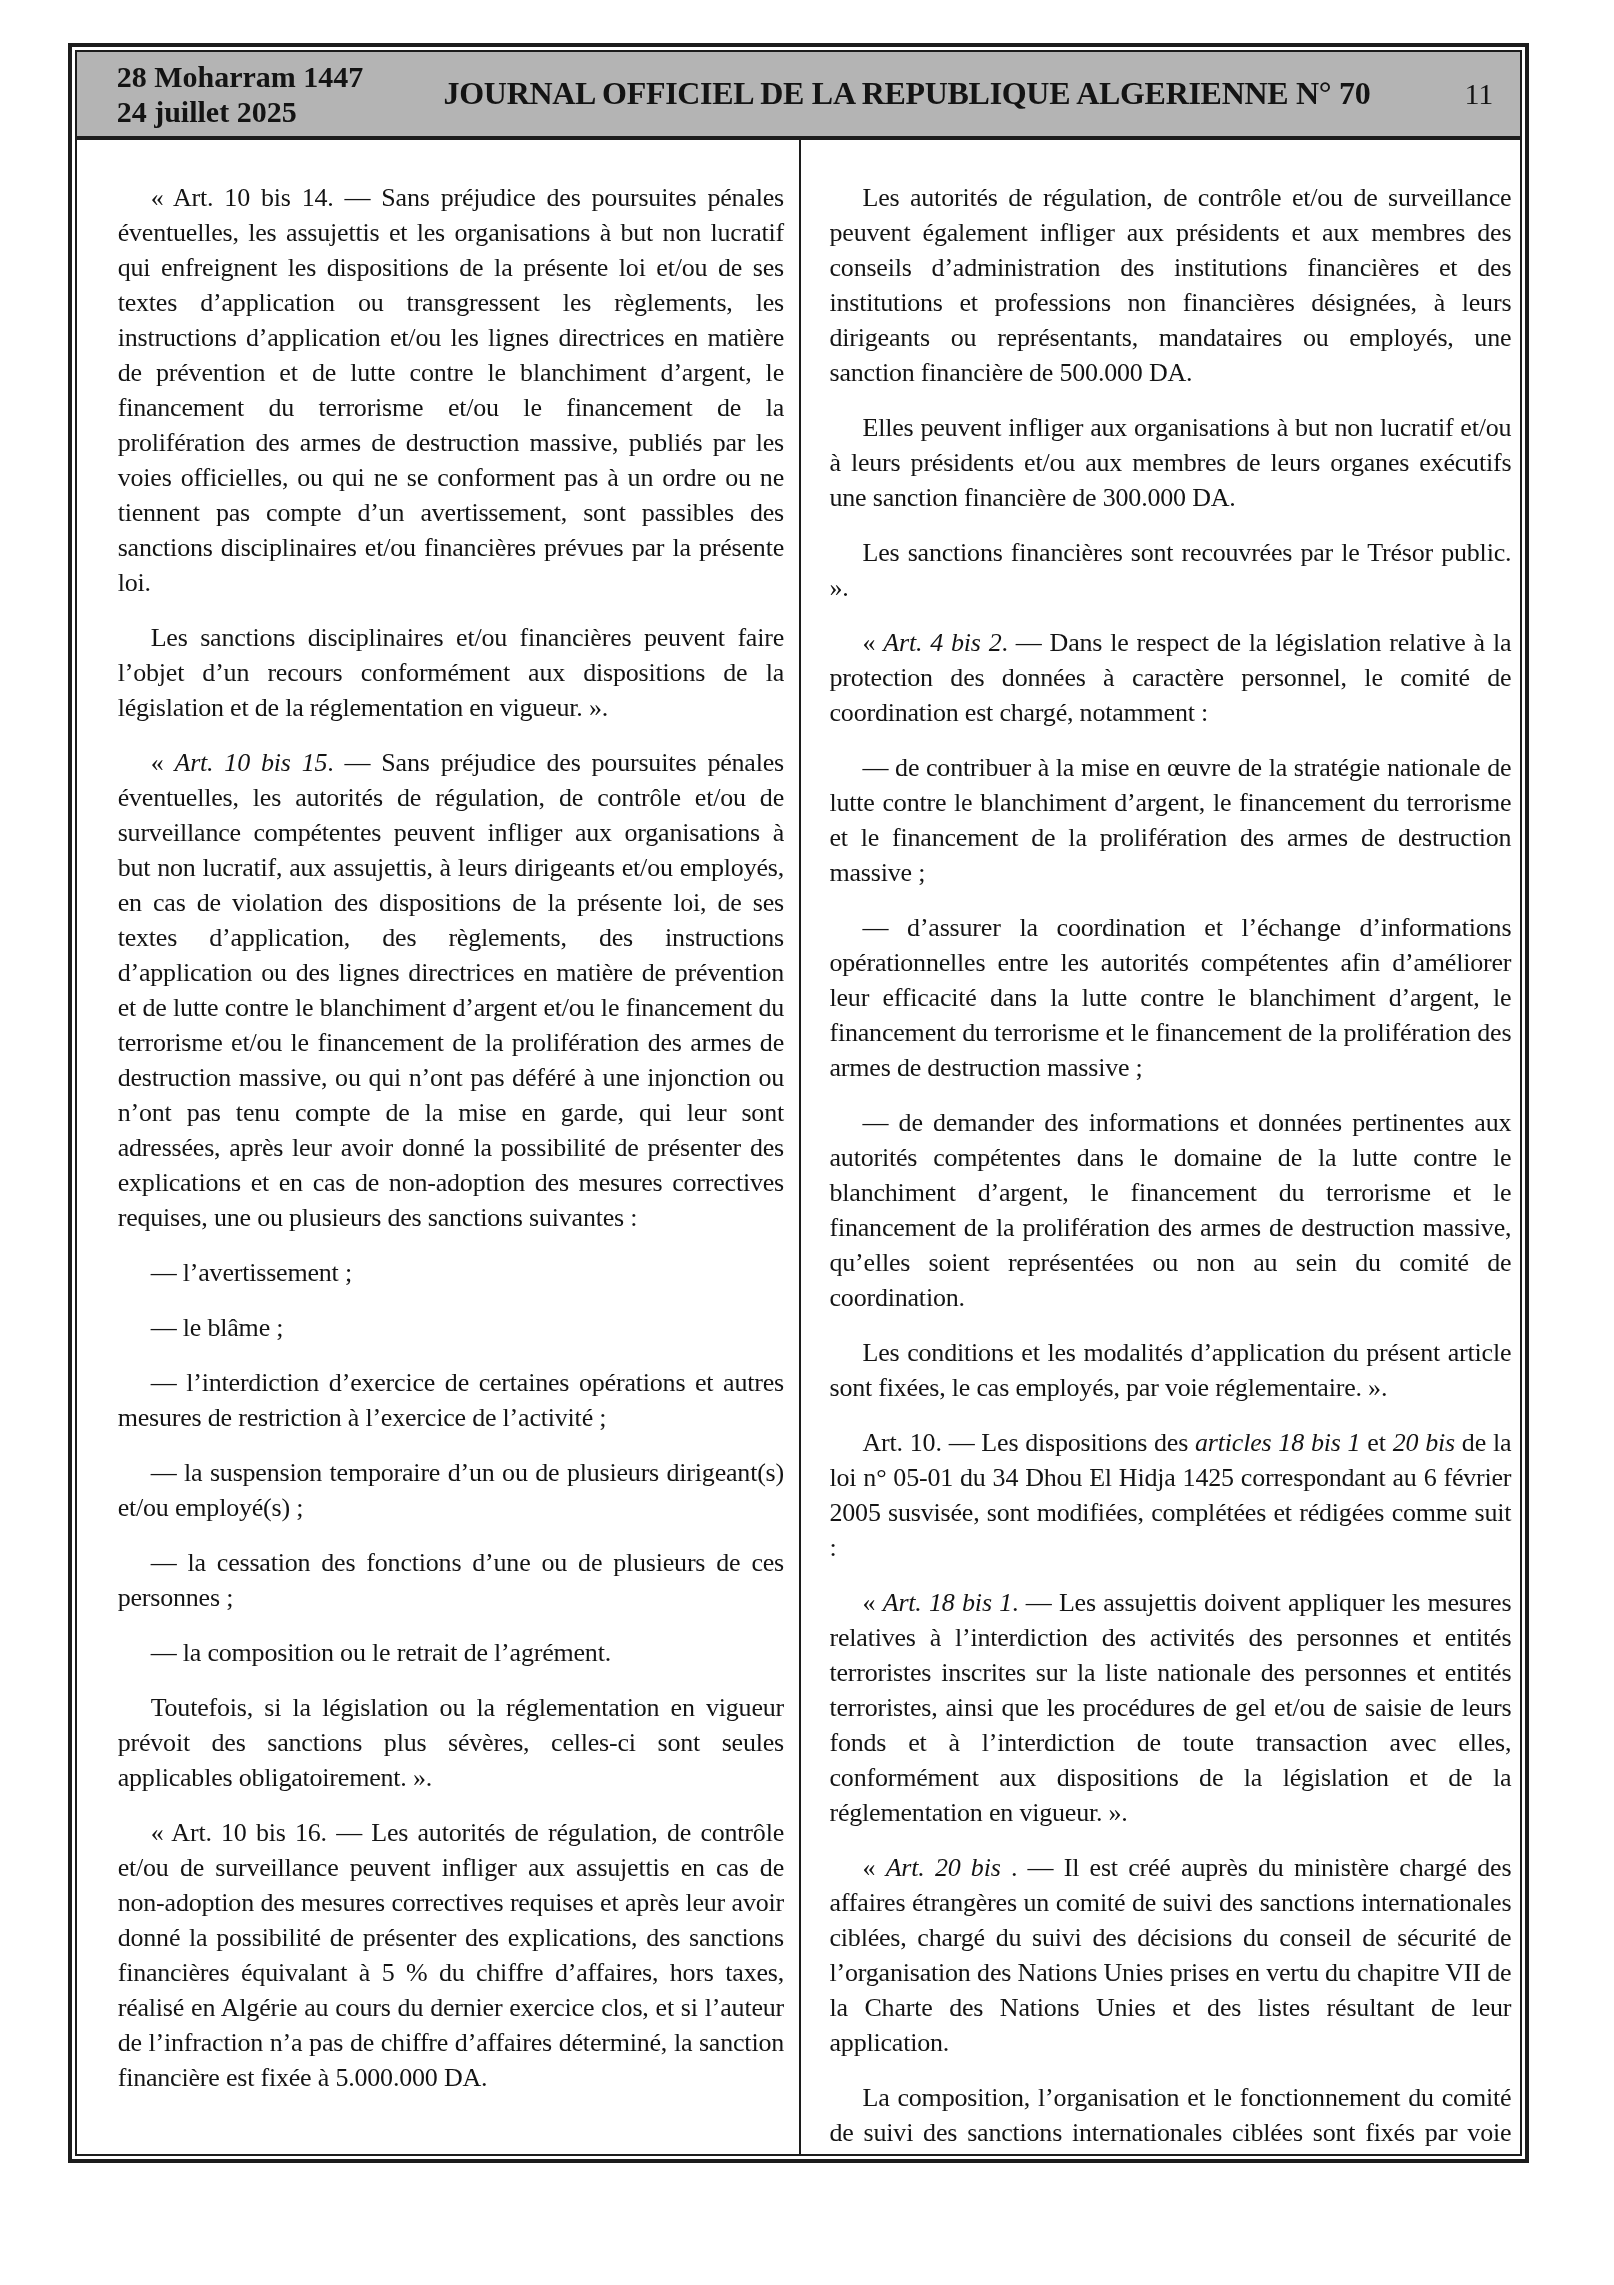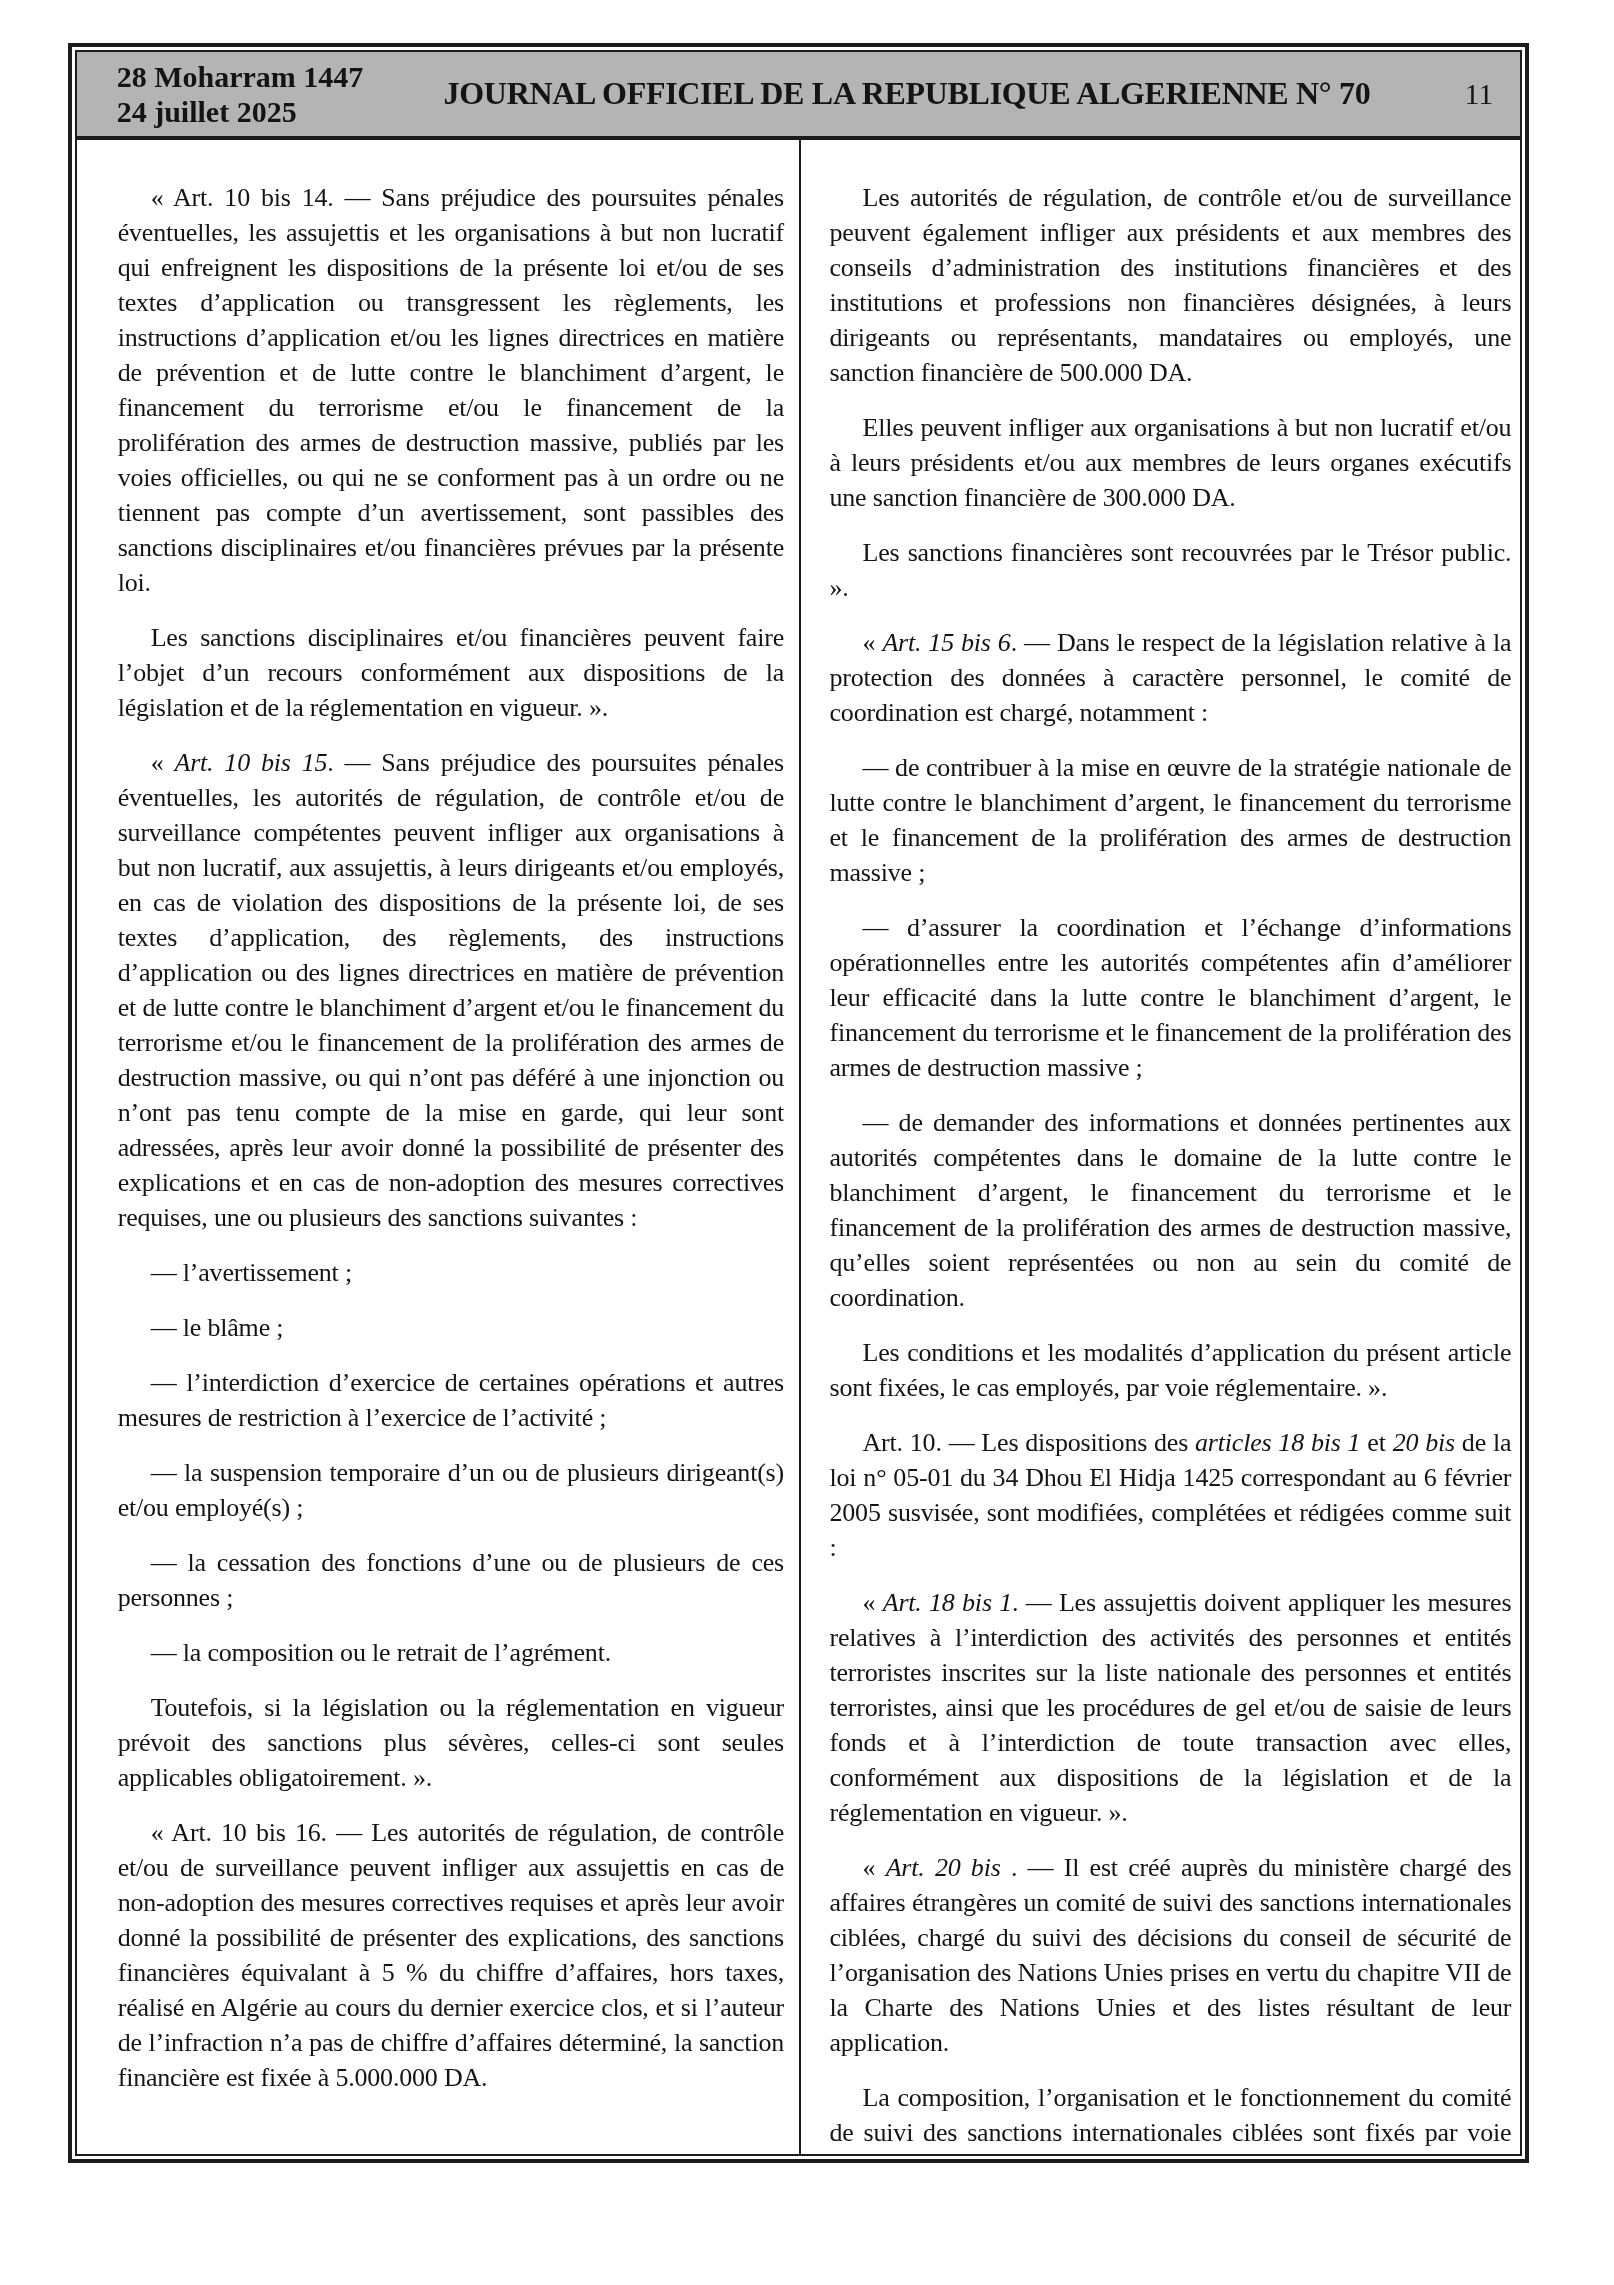--- a/index.html
+++ b/index.html
@@ -58,21 +58,21 @@
           <p><span>— la suspension temporaire d’un ou de plusieurs dirigeant(s) et/ou employé(s) ;</span></p>
           <p><span>— la cessation des fonctions d’une ou de plusieurs de ces personnes ;</span></p>
           <p><span>— la composition ou le retrait de l’agrément.</span></p>
           <p><span>Toutefois, si la législation ou la réglementation en vigueur prévoit des sanctions plus sévères, celles-ci sont seules applicables obligatoirement. ».</span></p>
           <p><span>« Art. 10 bis 16. — Les autorités de régulation, de contrôle et/ou de surveillance peuvent infliger aux assujettis en cas de non-adoption des mesures correctives requises et après leur avoir donné la possibilité de présenter des explications, des sanctions financières équivalant à 5 % du chiffre d’affaires, hors taxes, réalisé en Algérie au cours du dernier exercice clos, et si l’auteur de l’infraction n’a pas de chiffre d’affaires déterminé, la sanction financière est fixée à 5.000.000 DA.</span></p>
         </div>
       <div class="col right">
           <p><span>Les autorités de régulation, de contrôle et/ou de surveillance peuvent également infliger aux présidents et aux membres des conseils d’administration des institutions financières et des institutions et professions non financières désignées, à leurs dirigeants ou représentants, mandataires ou employés, une sanction financière de 500.000 DA.</span></p>
           <p><span>Elles peuvent infliger aux organisations à but non lucratif et/ou à leurs présidents et/ou aux membres de leurs organes exécutifs une sanction financière de 300.000 DA.</span></p>
           <p><span>Les sanctions financières sont recouvrées par le Trésor public. ».</span></p>
-          <p><span>« </span><span class="it">Art. 15 bis 6</span><span>. — Dans le respect de la législation relative à la protection des données à caractère personnel, le comité de coordination est chargé, notamment :</span></p>
+          <p><span>« </span><span class="it">Art. 4 bis 2</span><span>. — Dans le respect de la législation relative à la protection des données à caractère personnel, le comité de coordination est chargé, notamment :</span></p>
           <p><span>— de contribuer à la mise en œuvre de la stratégie nationale de lutte contre le blanchiment d’argent, le financement du terrorisme et le financement de la prolifération des armes de destruction massive ;</span></p>
           <p><span>— d’assurer la coordination et l’échange d’informations opérationnelles entre les autorités compétentes afin d’améliorer leur efficacité dans la lutte contre le blanchiment d’argent, le financement du terrorisme et le financement de la prolifération des armes de destruction massive ;</span></p>
           <p><span>— de demander des informations et données pertinentes aux autorités compétentes dans le domaine de la lutte contre le blanchiment d’argent, le financement du terrorisme et le financement de la prolifération des armes de destruction massive, qu’elles soient représentées ou non au sein du comité de coordination.</span></p>
           <p><span>Les conditions et les modalités d’application du présent article sont fixées, le cas employés, par voie réglementaire. ».</span></p>
           <p><span>Art. 10. — Les dispositions des </span><span class="it">articles 18 bis 1</span><span> et </span><span class="it">20 bis</span><span> de la loi n° 05-01 du 34 Dhou El Hidja 1425 correspondant au 6 février 2005 susvisée, sont modifiées, complétées et rédigées comme suit :</span></p>
           <p><span>« </span><span class="it">Art. 18 bis 1</span><span>. — Les assujettis doivent appliquer les mesures relatives à l’interdiction des activités des personnes et entités terroristes inscrites sur la liste nationale des personnes et entités terroristes, ainsi que les procédures de gel et/ou de saisie de leurs fonds et à l’interdiction de toute transaction avec elles, conformément aux dispositions de la législation et de la réglementation en vigueur. ».</span></p>
           <p><span>« </span><span class="it">Art. 20 bis </span><span>. — Il est créé auprès du ministère chargé des affaires étrangères un comité de suivi des sanctions internationales ciblées, chargé du suivi des décisions du conseil de sécurité de l’organisation des Nations Unies prises en vertu du chapitre VII de la Charte des Nations Unies et des listes résultant de leur application.</span></p>
           <p><span>La composition, l’organisation et le fonctionnement du comité de suivi des sanctions internationales ciblées sont fixés par voie réglementaire. ».</span></p>
         </div>
     </div>

